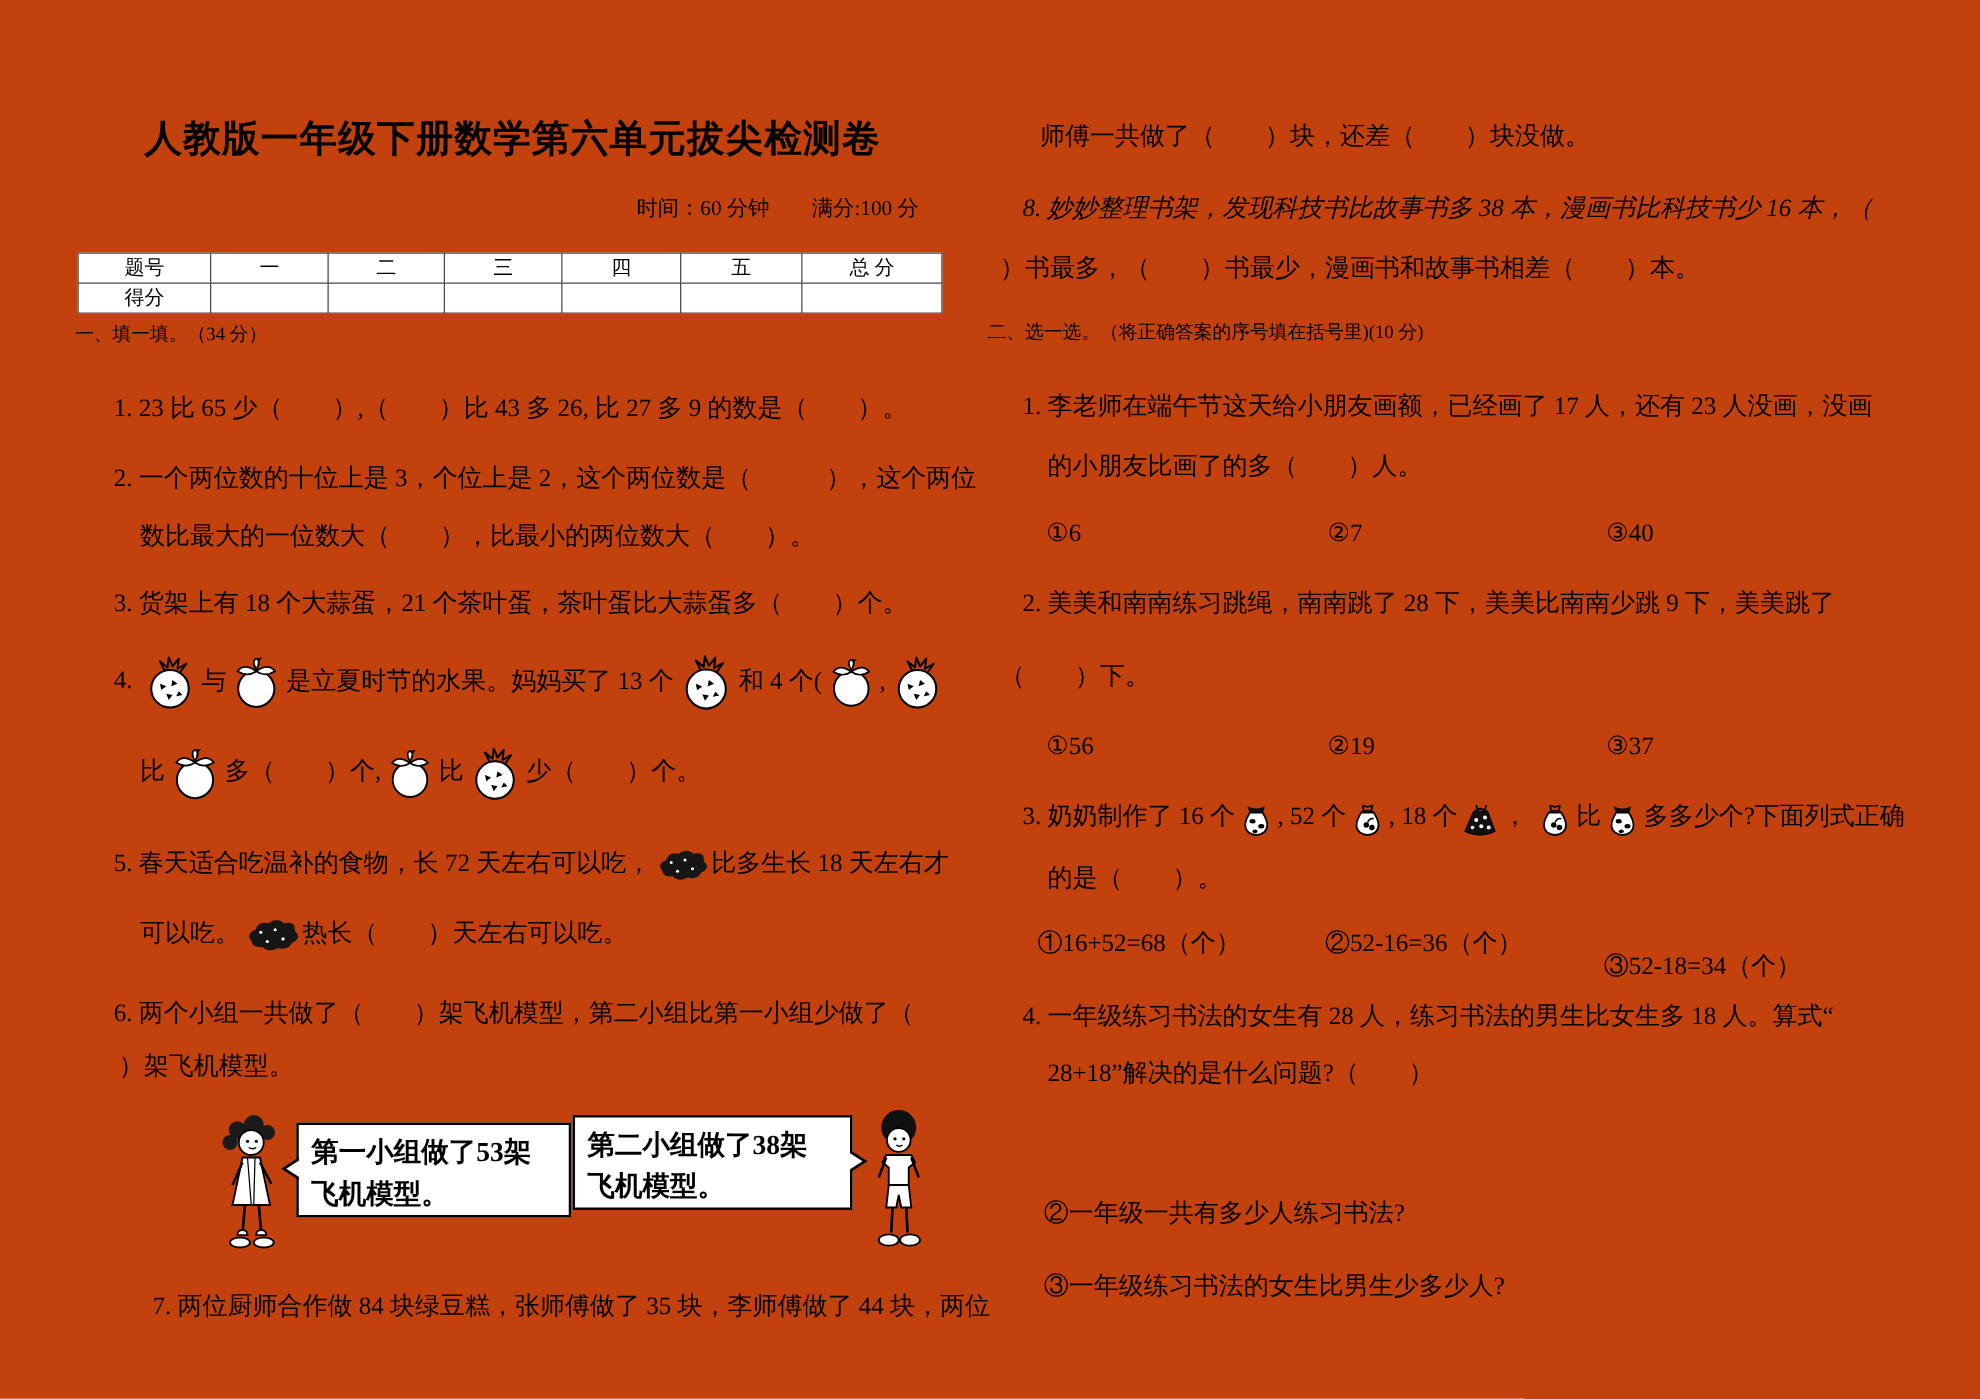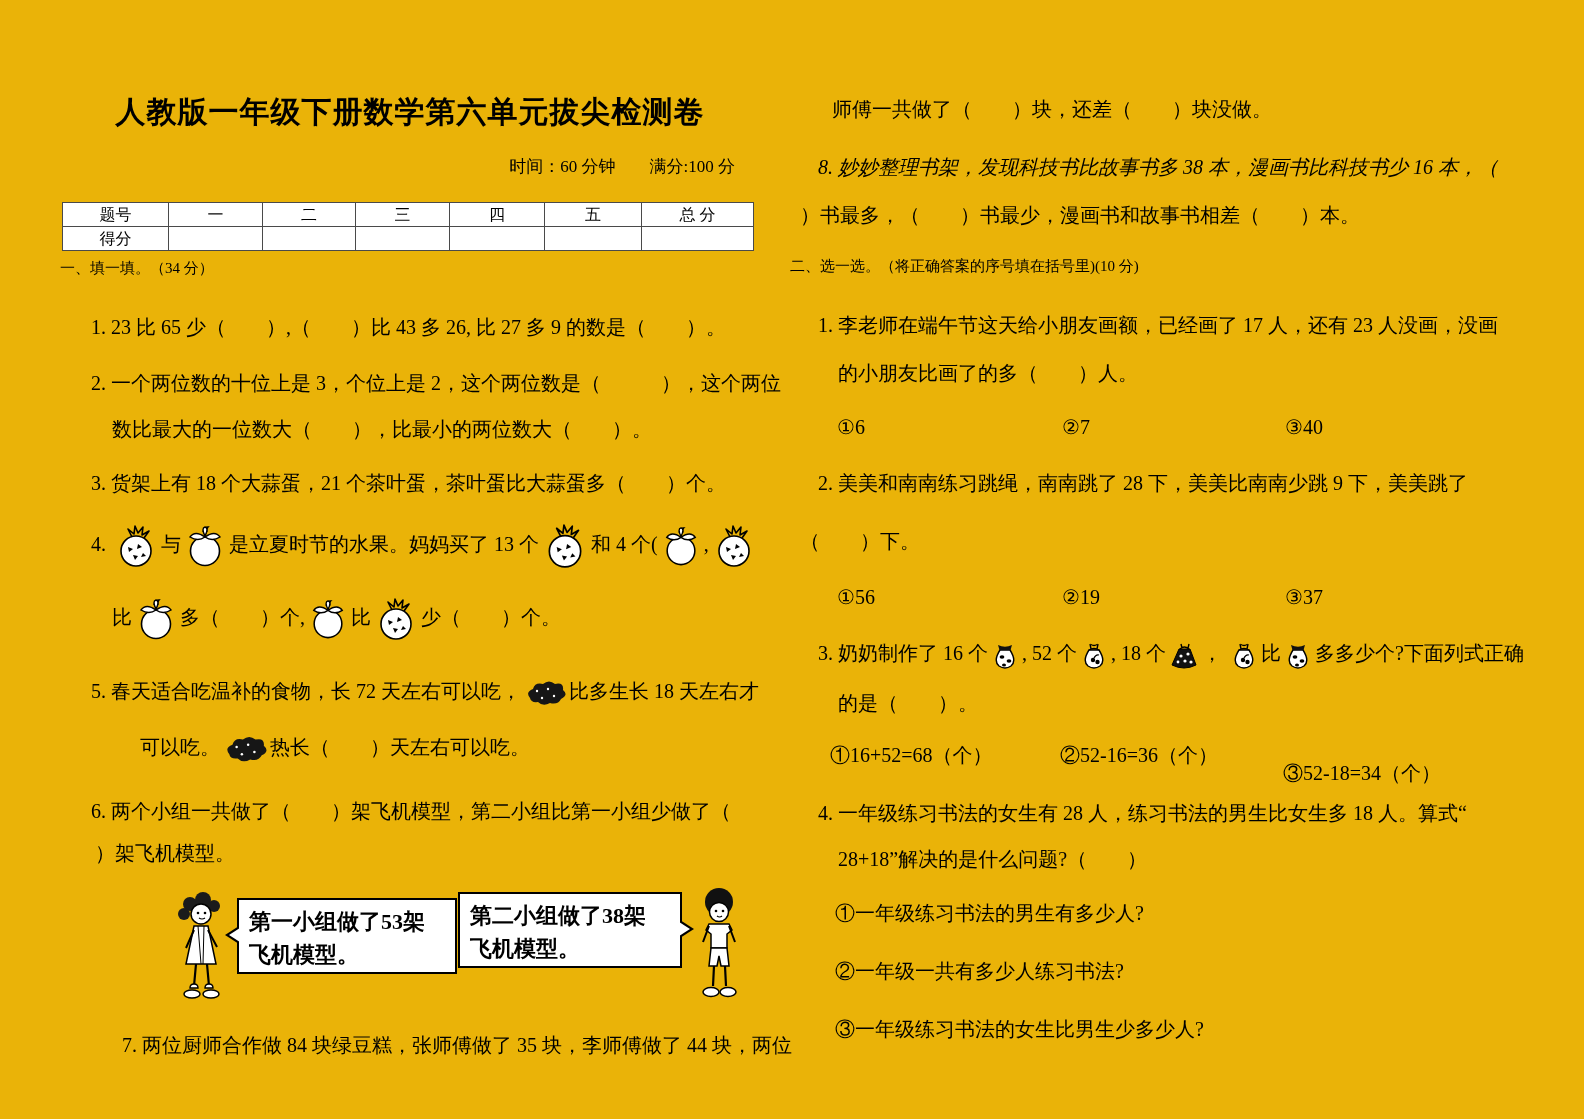--- a/index.html
+++ b/index.html
@@ -1,16 +1,16 @@
 <!DOCTYPE html>
 <html><head>
 <meta charset="utf-8">
 <style>
   html,body{margin:0;padding:0;background:#e8e8e8;}
-  .page{position:relative;width:1584px;height:1119px;background:#eab308;overflow:hidden;
+  .page{position:relative;width:1584px;height:1119px;background:#c2410c;overflow:hidden;
         font-family:"Liberation Serif","DejaVu Serif",serif;color:#000;}
   .t{position:absolute;font-size:20px;white-space:nowrap;line-height:1.35;}
   .t svg{vertical-align:middle;margin:0 2px;}
   .title{font-size:30px;font-weight:bold;text-align:center;width:700px;letter-spacing:1px;}
   .meta{font-size:17px;width:675px;text-align:right;}
   table.score{border-collapse:collapse;background:#fff;}
   table.score td{border:1px solid #4a4a4a;text-align:center;font-size:16px;height:23px;padding:0;}
   .sec{font-size:15px;}
   .bubble{position:absolute;border:2px solid #000;background:#fff;font-weight:bold;
           font-size:22px;line-height:1.5;padding:5px 10px;font-family:"Liberation Serif","DejaVu Serif",serif;}
@@ -126,21 +126,21 @@
     <path d="M30,30 l3,3 l-5,1 z" fill="#000"></path>
   </svg>少（　　）个。</div>
 
   <div class="t" style="left:91px;top:678px;">5. 春天适合吃温补的食物，长 72 天左右可以吃，<svg viewBox="0 0 44 27" width="44" height="27">
     <path d="M7,18 q-5,-6 3,-9 q2,-7 10,-5 q6,-5 12,0 q9,-2 8,6 q6,5 -2,9 q-3,6 -11,4 q-7,4 -12,-1 q-7,1 -8,-4 z" fill="#161616"></path>
     <circle cx="14" cy="11" r="1.2" fill="#fff"></circle>
     <circle cx="25" cy="9" r="1.2" fill="#fff"></circle>
     <circle cx="31" cy="16" r="1.2" fill="#fff"></circle>
     <circle cx="19" cy="18" r="1.2" fill="#fff"></circle>
   </svg>比多生长 18 天左右才</div>
-  <div class="t" style="left:112px;top:734px;margin-left:28px;">可以吃。<svg viewBox="0 0 44 27" width="46" height="29">
+  <div class="t" style="left:112px;top:734px;">可以吃。<svg viewBox="0 0 44 27" width="46" height="29">
     <path d="M7,18 q-5,-6 3,-9 q2,-7 10,-5 q6,-5 12,0 q9,-2 8,6 q6,5 -2,9 q-3,6 -11,4 q-7,4 -12,-1 q-7,1 -8,-4 z" fill="#161616"></path>
     <circle cx="14" cy="11" r="1.2" fill="#fff"></circle>
     <circle cx="25" cy="9" r="1.2" fill="#fff"></circle>
     <circle cx="31" cy="16" r="1.2" fill="#fff"></circle>
     <circle cx="19" cy="18" r="1.2" fill="#fff"></circle>
   </svg>热长（　　）天左右可以吃。</div>
 
   <div class="t" style="left:91px;top:798px;">6. 两个小组一共做了（　　）架飞机模型，第二小组比第一小组少做了（</div>
   <div class="t" style="left:95px;top:840px;">）架飞机模型。</div>
 
@@ -244,17 +244,16 @@
     <ellipse cx="19" cy="21" rx="2.4" ry="1.8" fill="#000"></ellipse>
     <ellipse cx="14" cy="25" rx="2" ry="1.5" fill="#000"></ellipse>
   </svg>多多少个?下面列式正确</div>
   <div class="t" style="left:838px;top:690px;">的是（　　）。</div>
   <div class="t" style="left:830px;top:742px;">①16+52=68（个）</div>
   <div class="t" style="left:1060px;top:742px;">②52-16=36（个）</div>
   <div class="t" style="left:1283px;top:760px;">③52-18=34（个）</div>
 
   <div class="t" style="left:818px;top:800px;">4. 一年级练习书法的女生有 28 人，练习书法的男生比女生多 18 人。算式“</div>
   <div class="t" style="left:838px;top:846px;">28+18”解决的是什么问题?（　　）</div>
-  <div class="t" style="left:835px;top:900px;">①一年级练习书法的男生有多少人?</div>
   <div class="t" style="left:835px;top:958px;">②一年级一共有多少人练习书法?</div>
   <div class="t" style="left:835px;top:1016px;">③一年级练习书法的女生比男生少多少人?</div>
 
 </div>
 
 </body></html>

